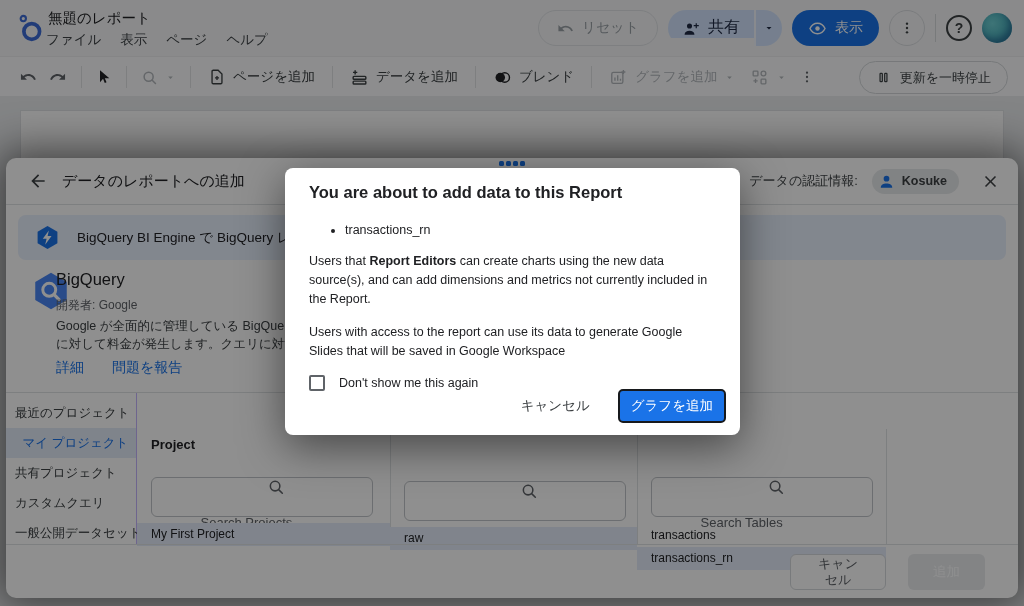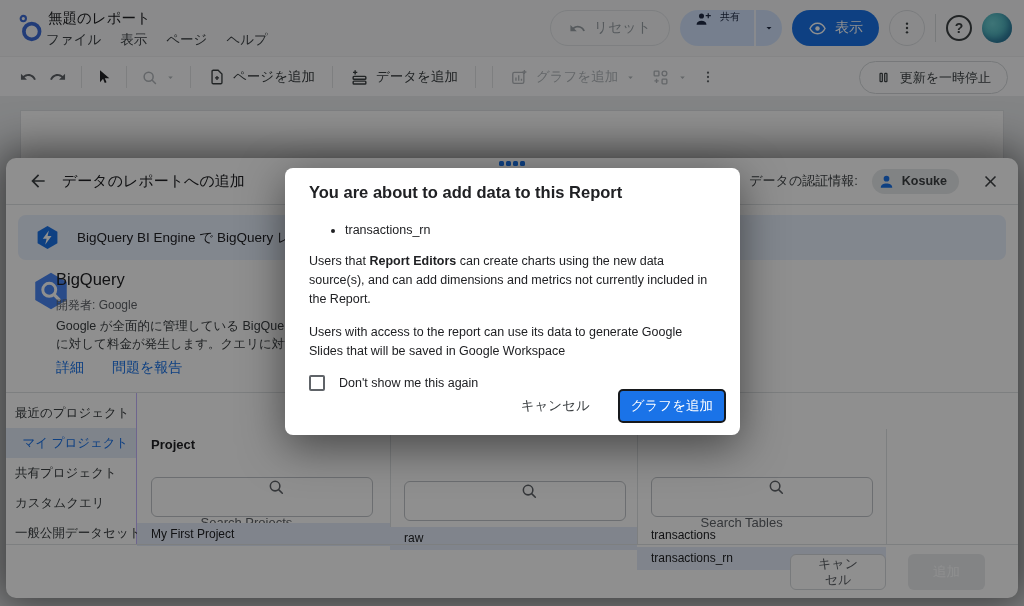--- a/index.html
+++ b/index.html
@@ -11,21 +11,21 @@
 
   
   .hdr{position:absolute;left:0;top:0;right:0;height:56px;background:#f6f7f8;z-index:1;}
   .app-title{position:absolute;left:48px;top:9px;font-size:14.5px;color:#202124;}
   .menubar{position:absolute;left:46px;top:31px;display:flex;gap:19px;font-size:13.5px;color:#3f4347;}
   .menubar span{cursor:default;}
   .hdr-right{position:absolute;right:12px;top:10px;display:flex;align-items:center;gap:10px;height:36px;}
   .pill{height:36px;border-radius:18px;display:flex;align-items:center;gap:8px;font-size:14px;box-sizing:border-box;}
   .reset{border:1px solid #e0e2e6;color:#9aa0a6;padding:0 18px;background:transparent;}
   .share-wrap{display:flex;border-radius:18px;overflow:hidden;}
-  .share-main{background:#d3e3fd;color:#1f2a44;height:36px;display:flex;align-items:flex-start;gap:8px;padding:0 14px;font-size:10px;}
+  .share-main{background:#d3e3fd;color:#1f2a44;height:28px;display:flex;align-items:flex-end;gap:8px;padding:0 14px;font-size:16px;}
   .share-caret{background:#d3e3fd;border-left:2px solid #f2f6fd;width:26px;height:36px;display:flex;align-items:center;justify-content:center;color:#1f2a44;}
   .view{background:#1a73e8;color:#fff;padding:0 16px;}
   .circle-btn{width:36px;height:36px;border:1px solid #dadce0;border-radius:50%;display:flex;align-items:center;justify-content:center;color:#3c4043;box-sizing:border-box;}
   .vdiv{width:1px;height:28px;background:#d6d9dc;}
   .help{width:26px;height:26px;border:2px solid #3c4043;border-radius:50%;color:#3c4043;
         display:flex;align-items:center;justify-content:center;font-size:14px;font-weight:bold;box-sizing:border-box;}
   .avatar{width:30px;height:30px;border-radius:50%;background:radial-gradient(circle at 35% 35%,#6fd0d4,#2e96a8);box-shadow:inset -3px -4px 6px rgba(20,60,120,.45);}
 
   .tbar{position:absolute;left:0;top:56px;right:0;height:40px;background:#fbfcfd;border-top:1px solid #ededef;z-index:1;}
   .tbar-left{position:absolute;left:14px;top:0;height:40px;display:flex;align-items:center;gap:2px;}
@@ -222,20 +222,29 @@
         <span>
             <svg width="19" height="19" viewBox="0 0 24 24" fill="none" stroke="currentColor" stroke-width="1.8">
               <path d="M6.5 2.8v5.4M3.8 5.5h5.4"></path>
               <rect x="4" y="10.6" width="16" height="3.6" rx="1"></rect>
               <rect x="4" y="16.6" width="16" height="3.6" rx="1"></rect>
             </svg>
           </span>
         <span>データを追加</span>
       </div>
       <div class="tsep"></div>
+      <div class="tbtn">
+        <span>
+            <svg width="19" height="19" viewBox="0 0 24 24">
+              <circle cx="9.2" cy="12" r="6" fill="#202124"></circle>
+              <circle cx="14.8" cy="12" r="6" fill="none" stroke="#202124" stroke-width="1.8"></circle>
+            </svg>
+          </span>
+        <span>ブレンド</span>
+      </div>
       <div class="tsep"></div>
       <div class="tbtn disabled">
         <span>
             <svg width="19" height="19" viewBox="0 0 24 24" fill="none" stroke="currentColor" stroke-width="1.7">
               <rect x="3.5" y="5.5" width="14" height="14" rx="2"></rect>
               <path d="M7.5 16v-4M11 16V9M14.5 16v-2.5"></path>
               <path d="M18.2 2.6v5M15.7 5.1h5"></path>
             </svg>
           </span>
         <span>グラフを追加</span>

